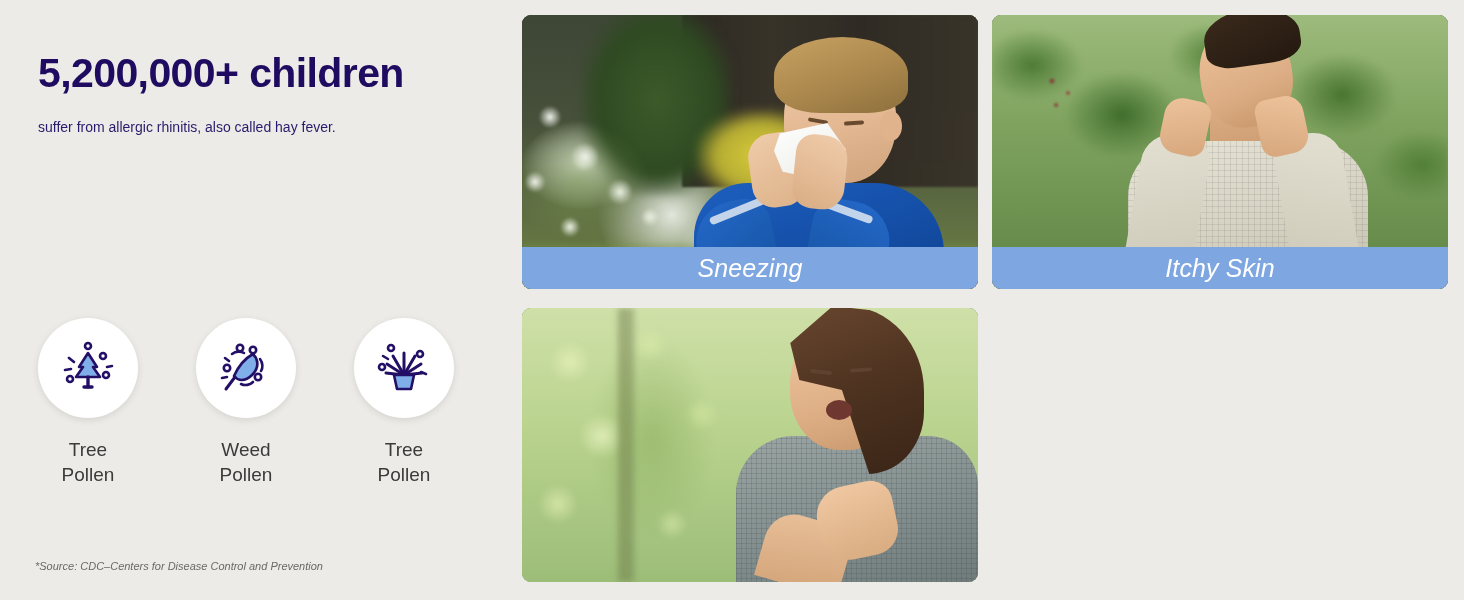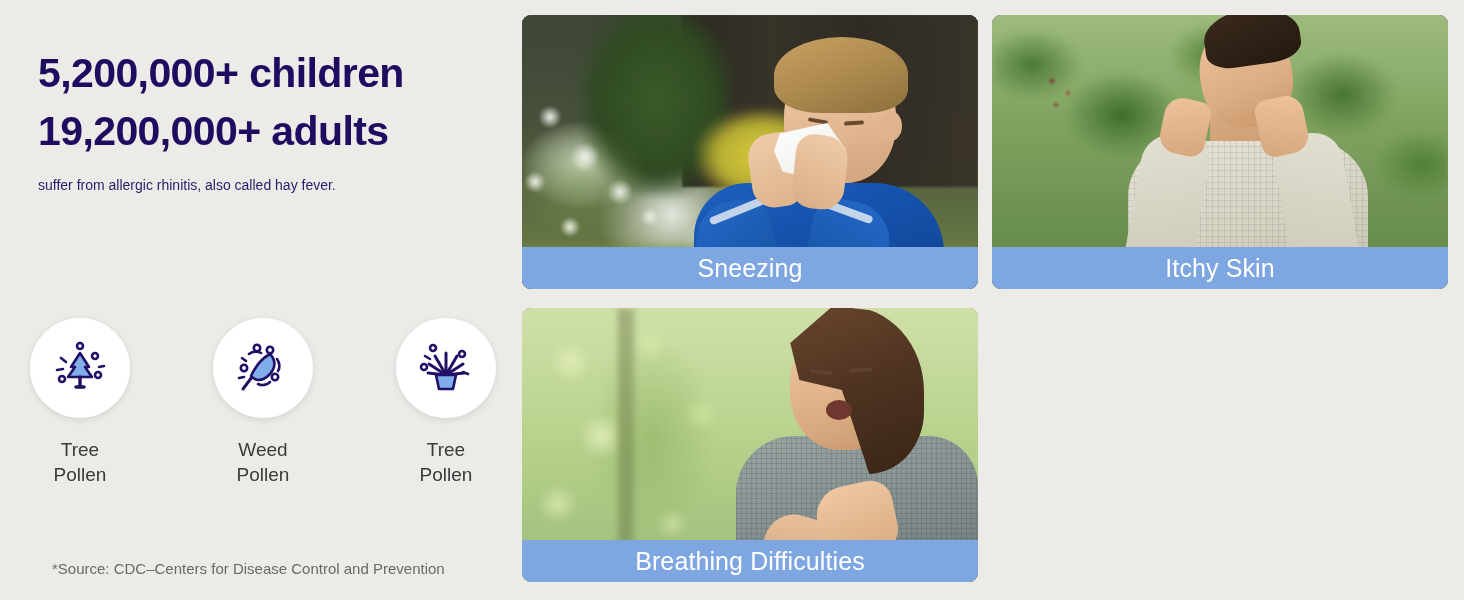--- a/index.html
+++ b/index.html
@@ -41,22 +41,21 @@
     margin-top: 16px;
     max-width: 430px;
   }
 
   
   .pollen-row {
     position: absolute;
     left: 38px; top: 318px;
     width: 450px;
     display: flex;
-    gap: 83px;
-    justify-content: center;
+    gap: 58px;
   }
   .pollen-item {
     width: 100px;
     display: flex;
     flex-direction: column;
     align-items: center;
   }
   .pollen-circle {
     width: 100px; height: 100px;
     border-radius: 50%;
@@ -72,36 +71,38 @@
     text-align: center;
     color: #3B3B3B;
     font-size: 19px;
     line-height: 1.32;
   }
   .pollen-label span { display: block; }
 
   
   .source-note {
     position: absolute;
-    left: 52px; top: 560px;
+    left: 35px; top: 560px;
     color: #6B6963;
-    font-size: 15px;
+    font-size: 11px;
+    font-style: italic;
     white-space: nowrap;
   }
 
   
   .card-grid {
     position: absolute;
     left: 522px; top: 15px;
     width: 926px; height: 567px;
     display: grid;
     grid-template-columns: 456px 456px;
     grid-template-rows: 274px 274px;
     column-gap: 14px;
     row-gap: 19px;
+    font-style: italic;
   }
   .card {
     position: relative;
     border-radius: 9px;
     overflow: hidden;
     background: #2c3322;
   }
   .photo {
     position: absolute;
     left: 0; top: 0; right: 0; bottom: 0;
@@ -439,21 +440,20 @@
     border-radius: 30px 20px 0 0; transform: rotate(16deg);
   }
 </style>
 </head>
 <body>
 
 <div class="left-panel">
 
   <div class="headline-block">
     <div class="headline">5,200,000+ children</div>
-    <div class="headline">19,200,000+ adults</div>
     <div class="subhead">suffer from allergic rhinitis, also called hay fever.</div>
   </div>
 
   <div class="pollen-row">
 
     <div class="pollen-item">
       <div class="pollen-circle">
         <svg width="62" height="62" viewBox="0 0 62 62">
           <g fill="none" stroke="#231066" stroke-width="2.6" stroke-linecap="round" stroke-linejoin="round">
             <path d="M31 16 L22 30 L26 30 L19 40 L43 40 L36 30 L40 30 Z" fill="#7FAEE8"></path>
@@ -582,16 +582,15 @@
         <div class="torso"></div>
         <div class="texture"></div>
       <div class="head"></div>
         <div class="hair"></div>
       <div class="eye1"></div>
         <div class="eye2"></div>
         <div class="mouth"></div>
       <div class="arm"></div>
         <div class="hand"></div>
     </div>
-    <div class="caption">Breathing Difficulties</div>
   </div>
 
 </div>
 
 </body></html>

